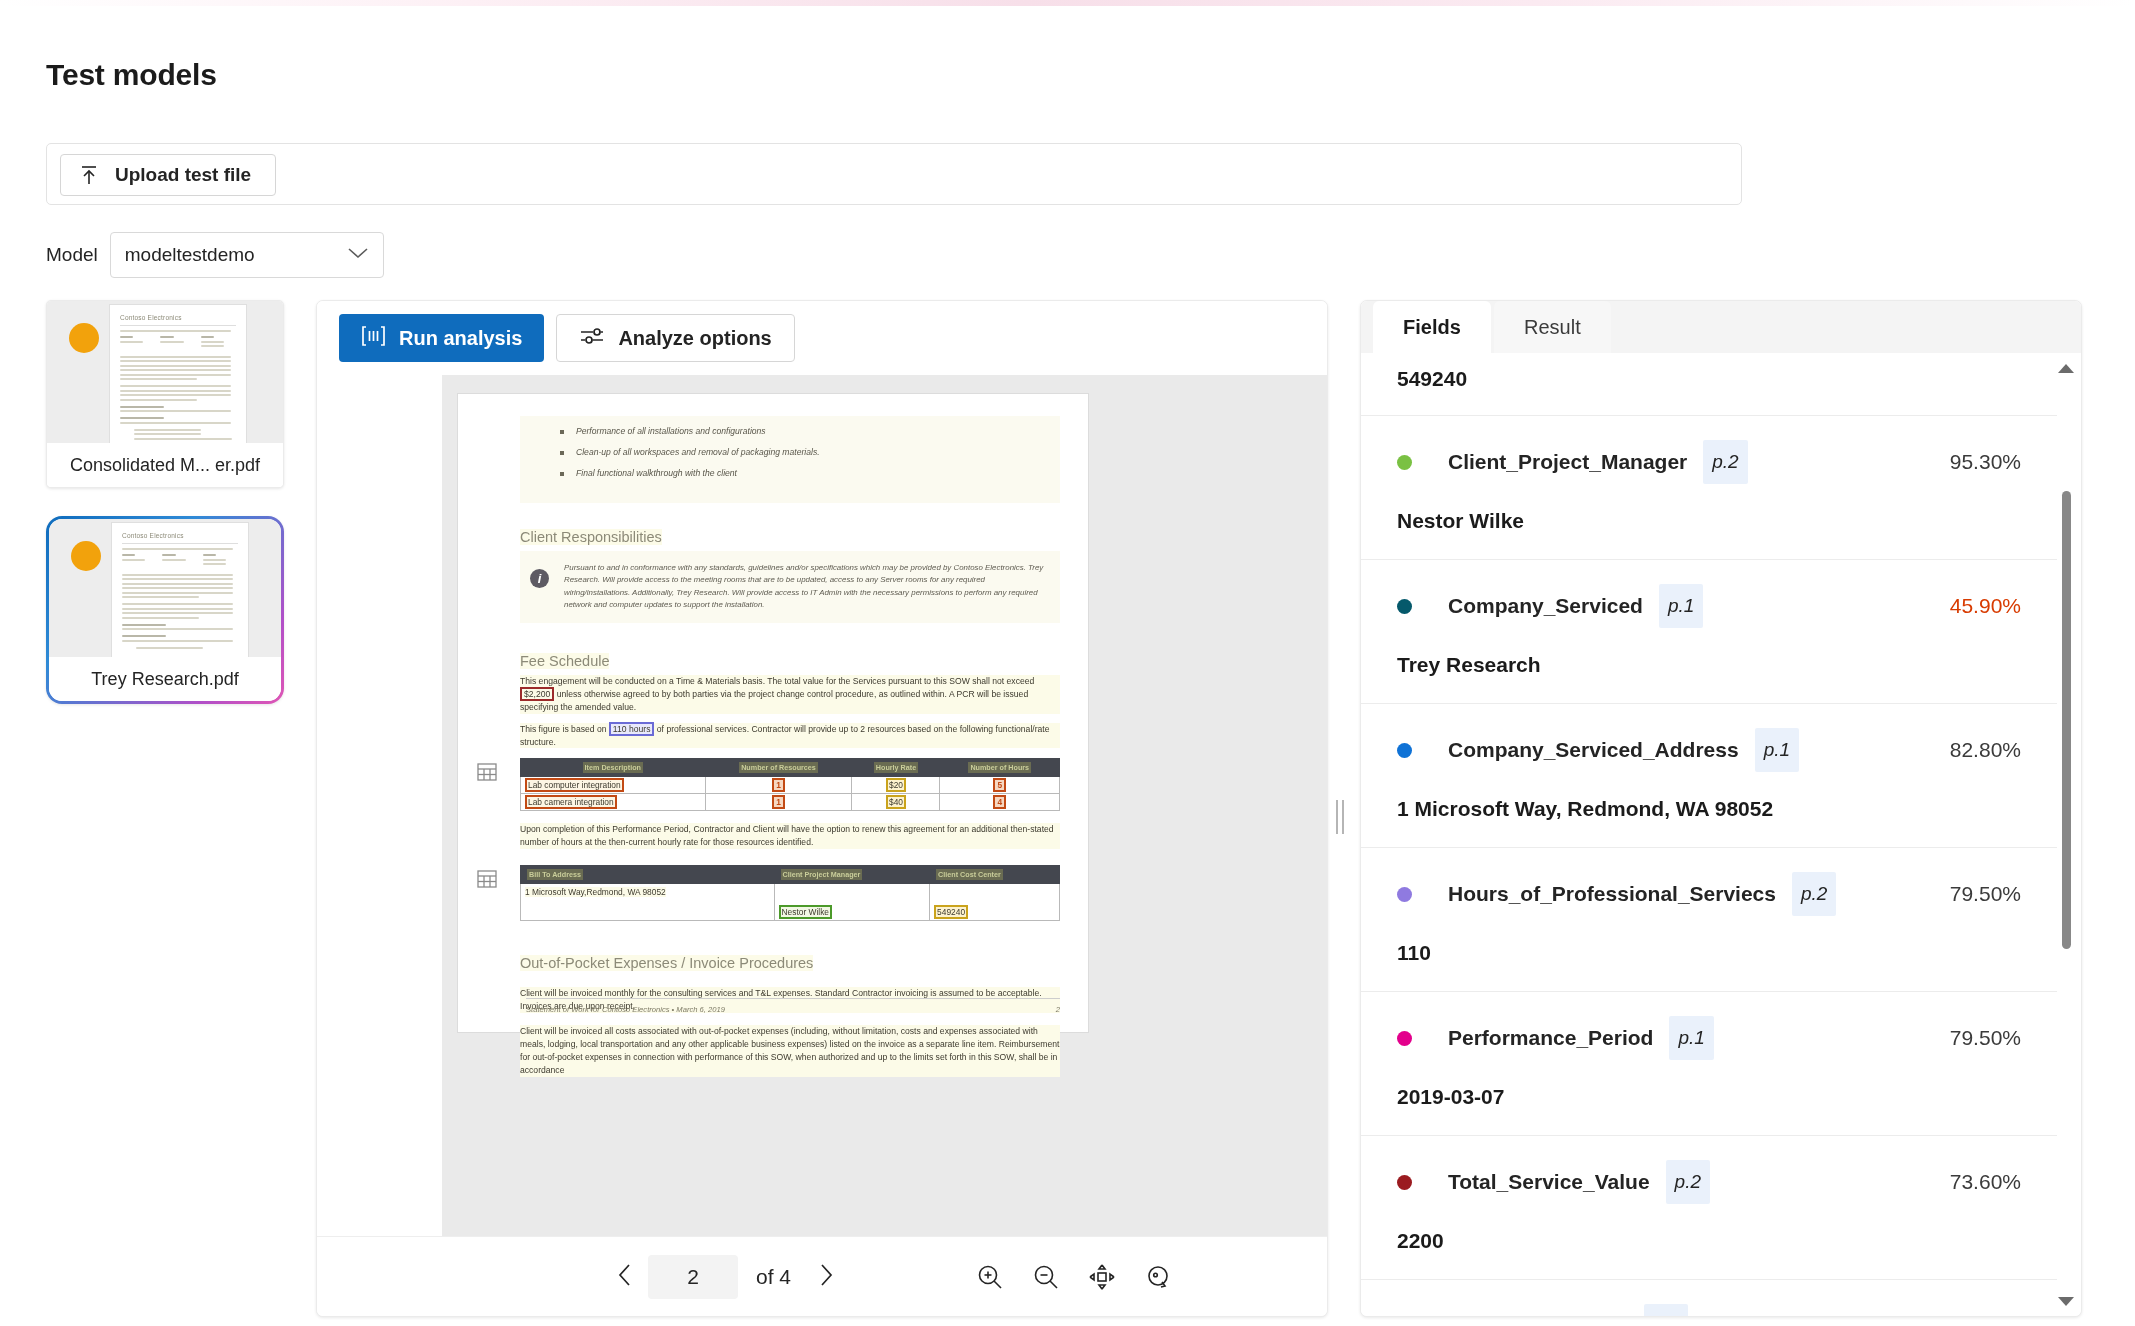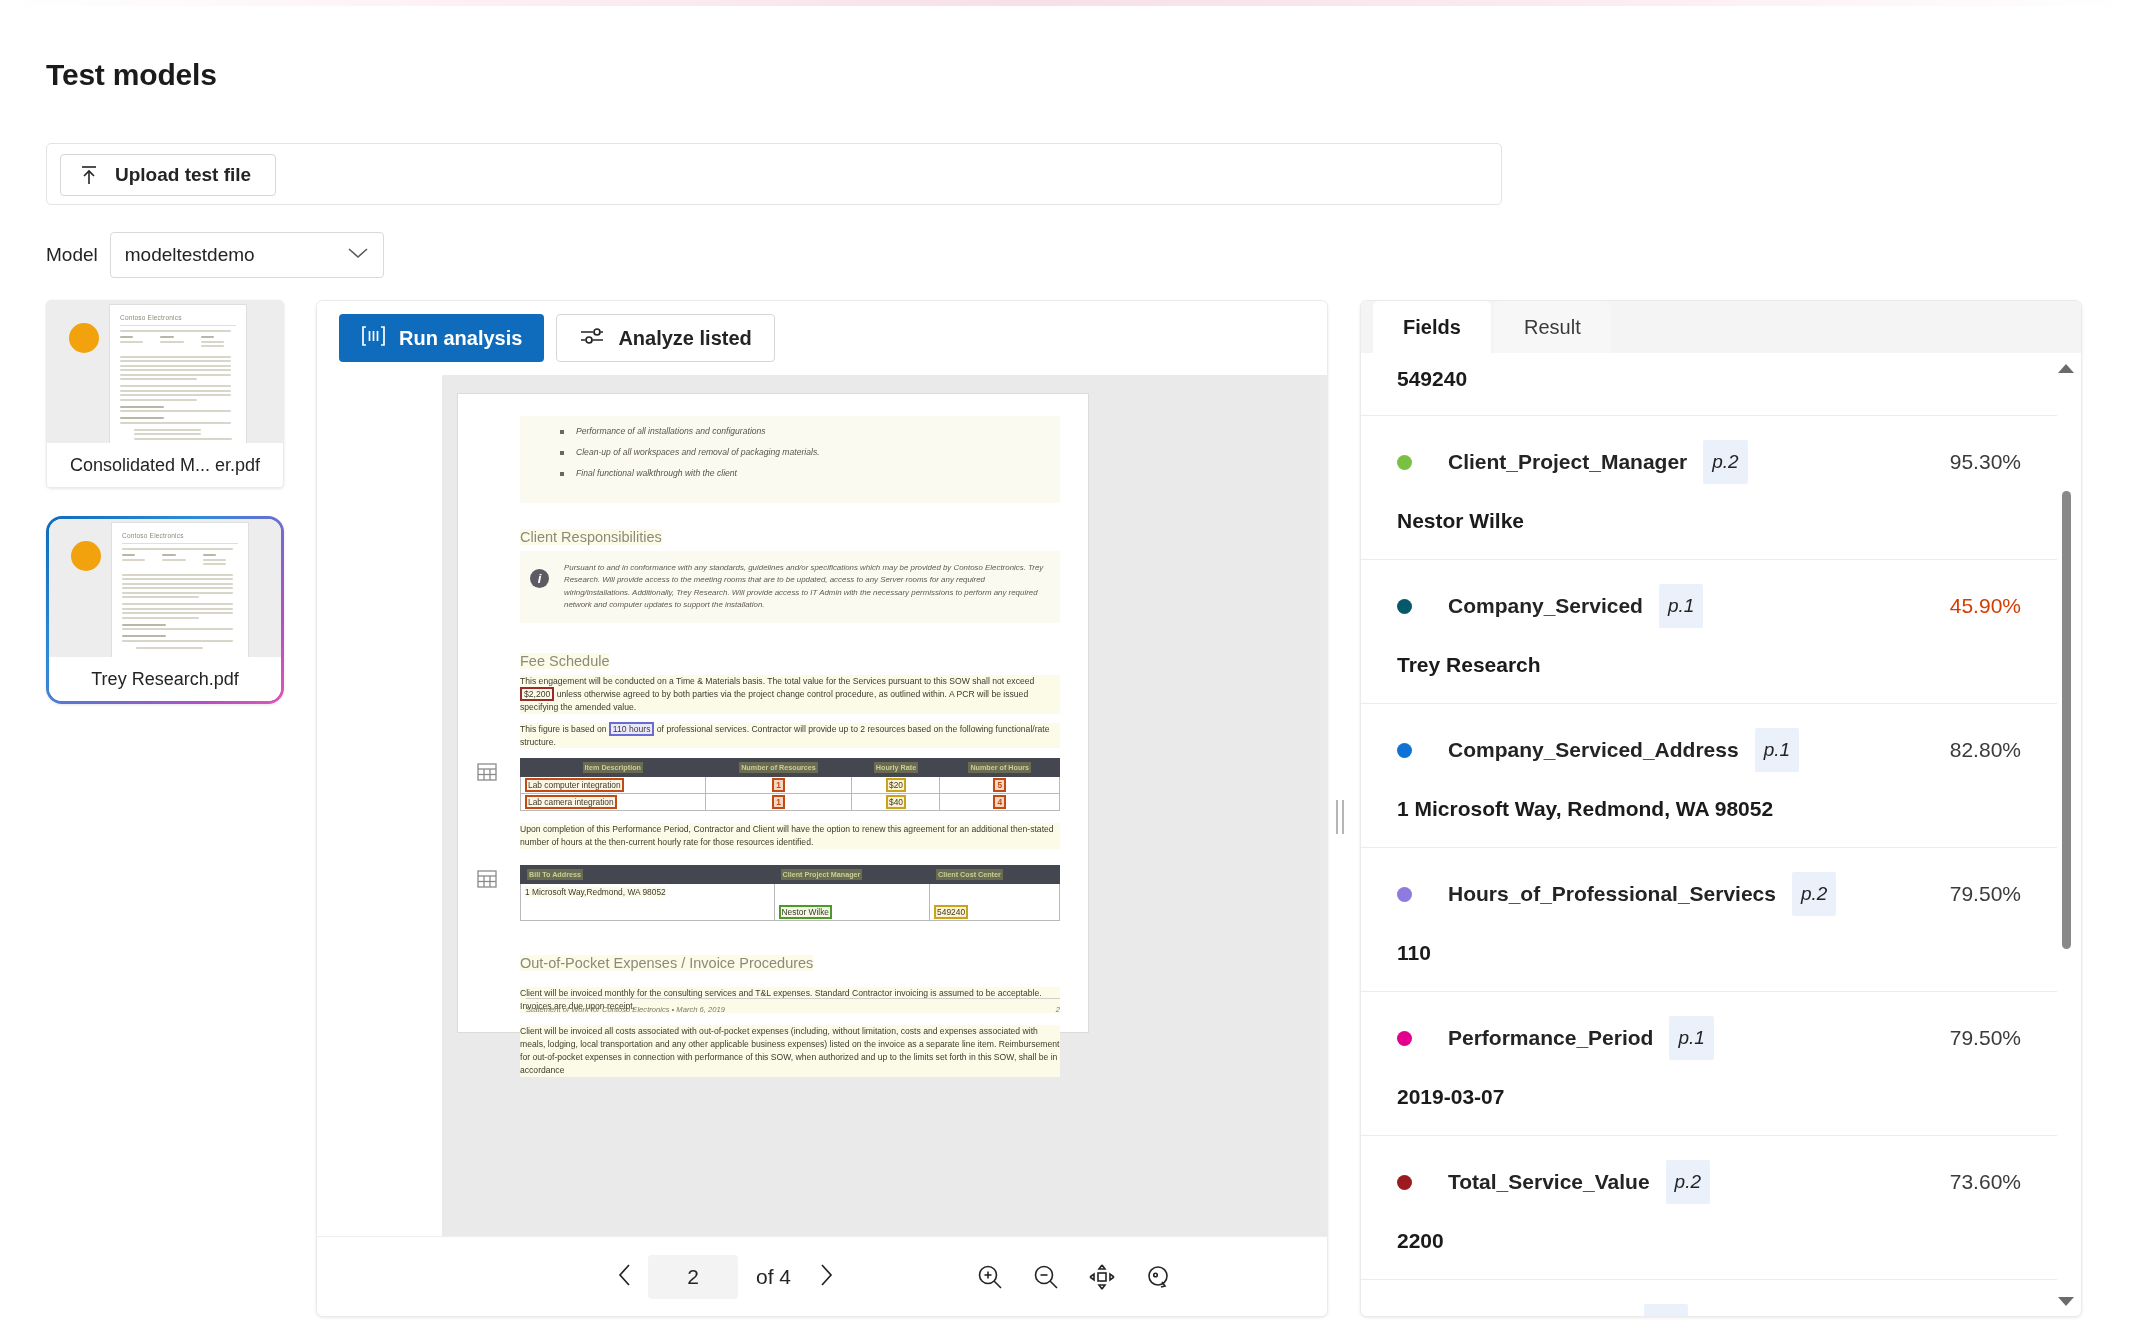--- a/index.html
+++ b/index.html
@@ -19,21 +19,21 @@
 
   .page-title {
     position: absolute; left: 46px; top: 58px;
     font-size: 30px; font-weight: bold; color: #1b1b1b;
     letter-spacing: -0.2px;
   }
 
   
   .upload-bar {
     position: absolute; left: 46px; top: 143px;
-    width: 1456px; height: 62px;
+    width: 1696px; height: 62px;
     border: 1px solid #e3e3e3; border-radius: 5px; background: #fff;
   }
   .upload-btn {
     position: absolute; left: 13px; top: 10px;
     height: 42px; padding: 0 24px 0 18px;
     display: flex; align-items: center; gap: 16px;
     border: 1px solid #d6d6d6; border-radius: 4px; background: #fff;
     cursor: pointer;
   }
   .upload-btn-label { font-size: 19px; font-weight: bold; color: #242424; }
@@ -448,21 +448,21 @@
         <span>
           <svg width="26" height="20" viewBox="0 0 26 20" fill="none" stroke="#242424" stroke-width="1.7">
             <line x1="2" y1="6" x2="14" y2="6"></line>
               <circle cx="18" cy="6" r="3"></circle>
               <line x1="21.5" y1="6" x2="24" y2="6"></line>
             <line x1="2" y1="14" x2="6" y2="14"></line>
               <circle cx="10" cy="14" r="3"></circle>
               <line x1="13.5" y1="14" x2="24" y2="14"></line>
           </svg>
         </span>
-        <span>Analyze listed</span>
+        <span>Analyze options</span>
       </button>
     </div>
 
     <div class="viewer-canvas">
       <div class="canvas-white-left"></div>
 
       <div class="doc-page">
         <div class="dp">
           <div class="dp-inner">
             <ul class="dp-bullets">

